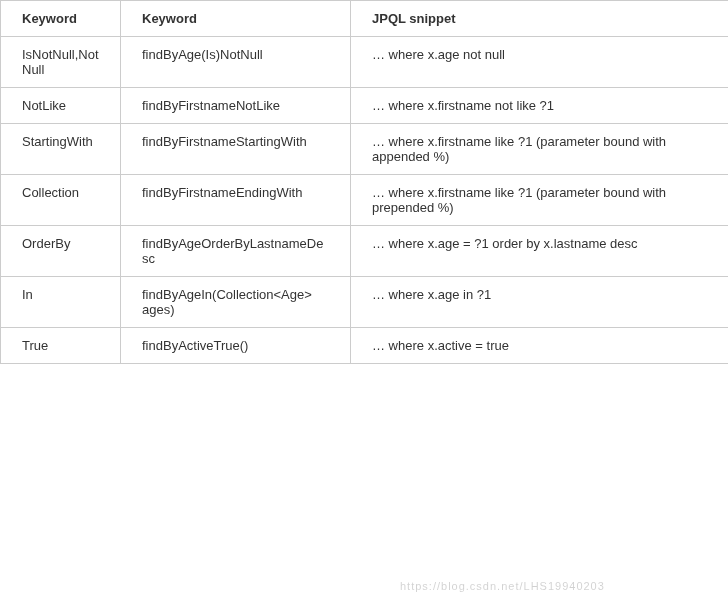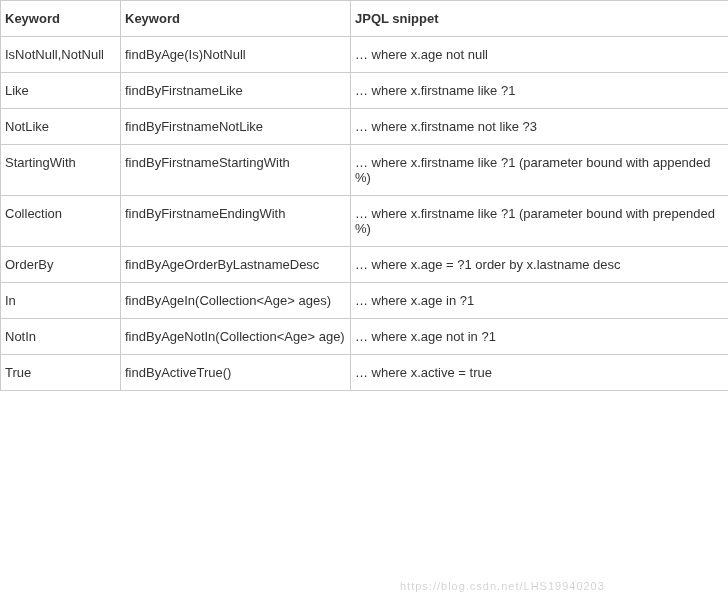--- a/index.html
+++ b/index.html
@@ -14,21 +14,21 @@
   table {
     border-collapse: collapse;
     table-layout: fixed;
     width: 728px;
   }
   col.col-keyword { width: 120px; }
   col.col-sample  { width: 230px; }
   col.col-jpql    { width: 378px; }
   th, td {
     border: 1px solid #ccc;
-    padding: 10px 4px;
+    padding: 10px 21px;
     text-align: left;
     vertical-align: top;
     overflow: hidden;
     word-wrap: break-word;
   }
   th {
     font-weight: bold;
     background: #fff;
   }
   code, .mono {
@@ -67,28 +67,23 @@
       <th>JPQL snippet</th>
     </tr>
   </thead>
   <tbody>
     <tr>
       <td><span class="mono">IsNotNull,NotNull</span></td>
       <td><span class="mono">findByAge(Is)NotNull</span></td>
       <td class="jpql-cell"><span class="mono">… where x.age not null</span><span class="note"></span></td>
     </tr>
     <tr>
-      <td><span class="mono">Like</span></td>
-      <td><span class="mono">findByFirstnameLike</span></td>
-      <td class="jpql-cell"><span class="mono">… where x.firstname like ?1</span><span class="note"></span></td>
-    </tr>
-    <tr>
       <td><span class="mono">NotLike</span></td>
       <td><span class="mono">findByFirstnameNotLike</span></td>
-      <td class="jpql-cell"><span class="mono">… where x.firstname not like ?3</span><span class="note"></span></td>
+      <td class="jpql-cell"><span class="mono">… where x.firstname not like ?1</span><span class="note"></span></td>
     </tr>
     <tr>
       <td><span class="mono">StartingWith</span></td>
       <td><span class="mono">findByFirstnameStartingWith</span></td>
       <td class="jpql-cell"><span class="mono">… where x.firstname like ?1</span><span class="note"> (parameter bound with appended %)</span></td>
     </tr>
     <tr>
       <td><span class="mono">Collection</span></td>
       <td><span class="mono">findByFirstnameEndingWith</span></td>
       <td class="jpql-cell"><span class="mono">… where x.firstname like ?1</span><span class="note"> (parameter bound with prepended %)</span></td>
@@ -97,25 +92,20 @@
       <td><span class="mono">OrderBy</span></td>
       <td><span class="mono">findByAgeOrderByLastnameDesc</span></td>
       <td class="jpql-cell"><span class="mono">… where x.age = ?1 order by x.lastname desc</span><span class="note"></span></td>
     </tr>
     <tr>
       <td><span class="mono">In</span></td>
       <td><span class="mono">findByAgeIn(Collection&lt;Age&gt; ages)</span></td>
       <td class="jpql-cell"><span class="mono">… where x.age in ?1</span><span class="note"></span></td>
     </tr>
     <tr>
-      <td><span class="mono">NotIn</span></td>
-      <td><span class="mono">findByAgeNotIn(Collection&lt;Age&gt; age)</span></td>
-      <td class="jpql-cell"><span class="mono">… where x.age not in ?1</span><span class="note"></span></td>
-    </tr>
-    <tr>
       <td><span class="mono">True</span></td>
       <td><span class="mono">findByActiveTrue()</span></td>
       <td class="jpql-cell"><span class="mono">… where x.active = true</span><span class="note"></span></td>
     </tr>
   </tbody>
 </table>
 
 <div class="watermark">https://blog.csdn.net/LHS19940203</div>
 
 </body></html>

